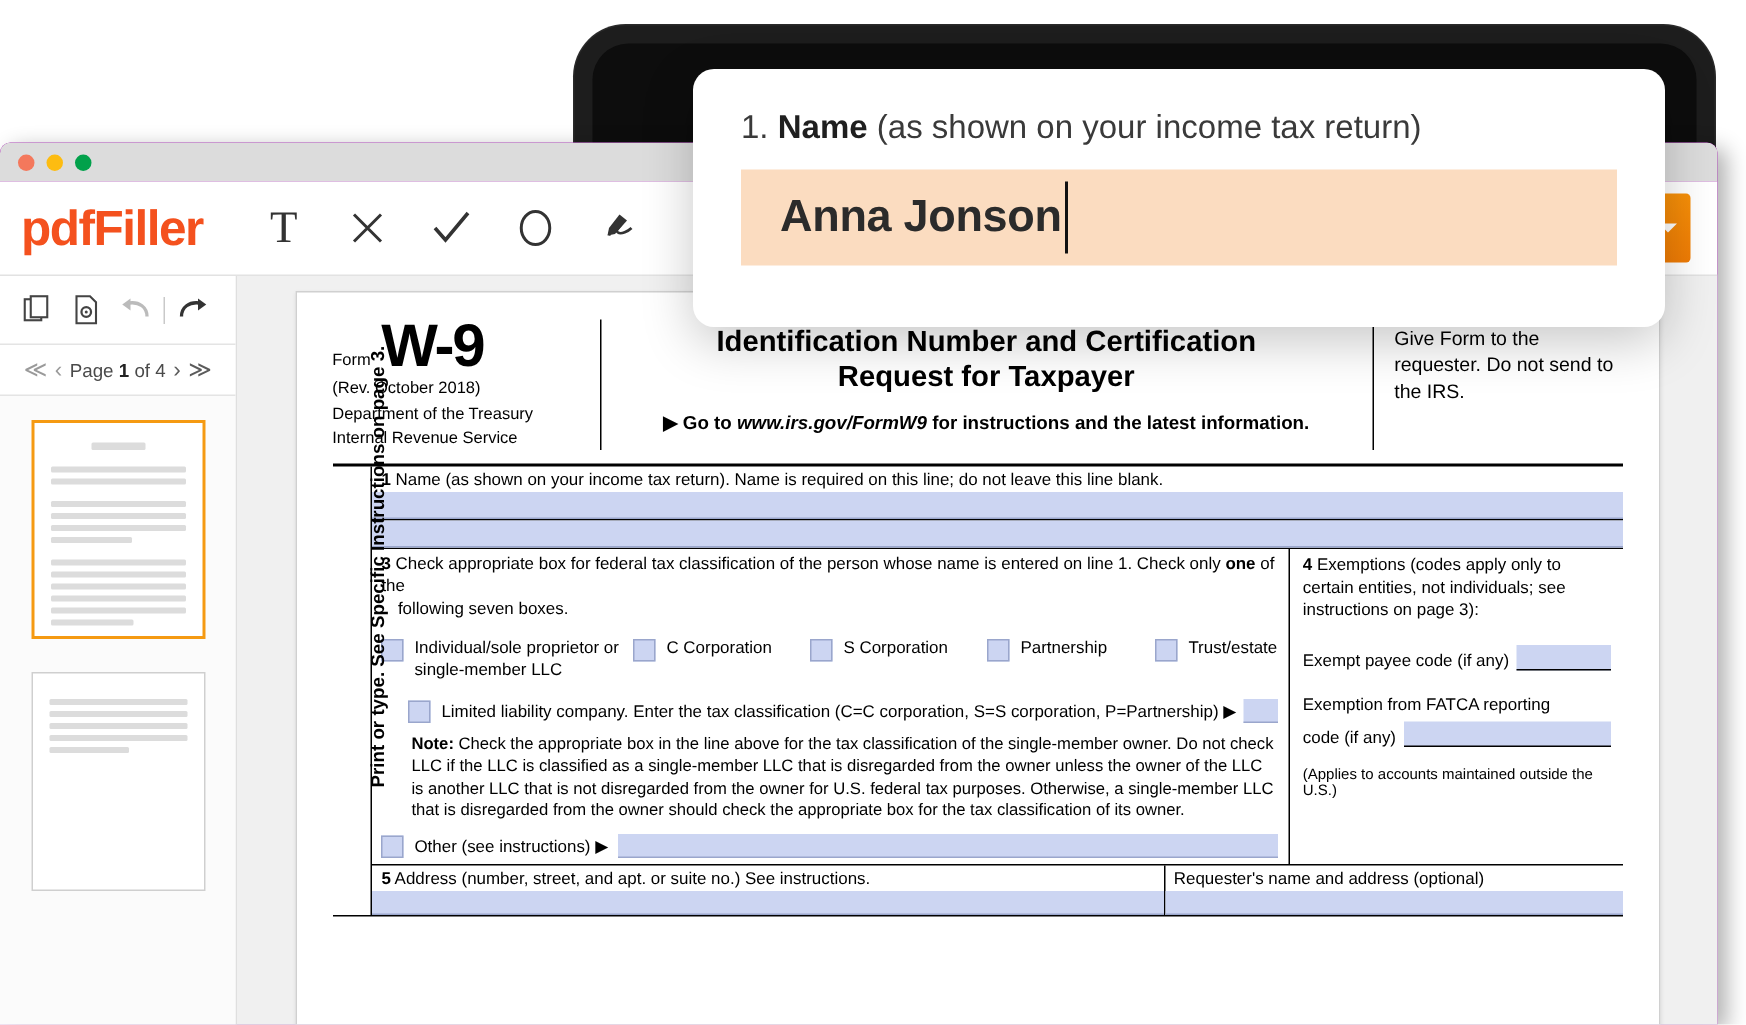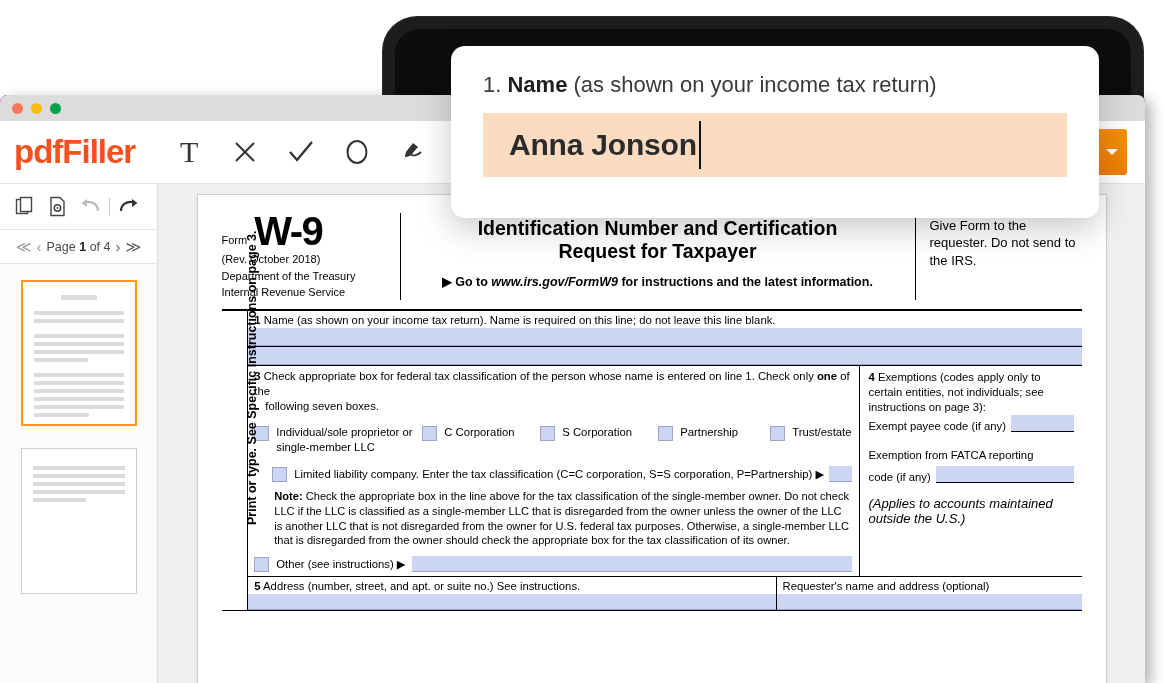--- a/index.html
+++ b/index.html
@@ -155,33 +155,33 @@
   .bi1{width:168px;} .bi2{width:118px;} .bi3{width:118px;} .bi4{width:112px;}
 
   .llcrow{display:flex;align-items:center;margin-top:12px;font-size:11.3px;padding-left:18px;}
   .llc-fill{background:#ccd5f2;border-bottom:1px solid #9aa6cc;height:15px;flex:1;margin-left:5px;max-width:120px;}
   .note{font-size:11.1px;line-height:1.32;margin:7px 0 0 20px;}
   .note b{font-weight:bold;}
   .otherrow{display:flex;align-items:center;margin-top:8px;font-size:11.3px;}
   .other-fill{background:#ccd5f2;border-bottom:1px solid #9aa6cc;height:15px;flex:1;margin-left:6px;}
 
   .ex-t{line-height:1.32;}
-  .ex-line{display:flex;align-items:flex-end;}
+  .ex-line{display:flex;align-items:flex-end;margin-top:15px;}
   .ex-line .lab{white-space:nowrap;}
   .ex-fill{background:#ccd5f2;border-bottom:1.4px solid #000;height:16px;flex:1;margin-left:5px;}
   .fatca{margin-top:16px;line-height:1.35;}
-  .applies{font-size:13px;font-style:italic;margin-top:13px;}
+  .applies{font-size:10px;margin-top:13px;}
 
   .row5{display:flex;border-top:1.6px solid #000;}
   .r5a{flex:1;border-right:1.6px solid #000;}
   .r5b{width:305px;}
 
   
   .popup{
-    position:absolute;left:451px;top:46px;width:648px;height:172px;
+    position:absolute;left:462px;top:46px;width:648px;height:172px;
     background:#ffffff;border-radius:14px;
     box-shadow:0 10px 34px rgba(0,0,0,.22);
     padding:26px 32px 0 32px;box-sizing:border-box;
   }
   .popup-q{font-size:22px;color:#3a3a3a;line-height:1.2;}
   .popup-q b{font-weight:bold;color:#1f1f1f;}
   .popup-field{
     margin-top:15px;height:64px;background:#fbdcc0;display:flex;align-items:center;
     padding-left:26px;box-sizing:border-box;position:relative;
   }

